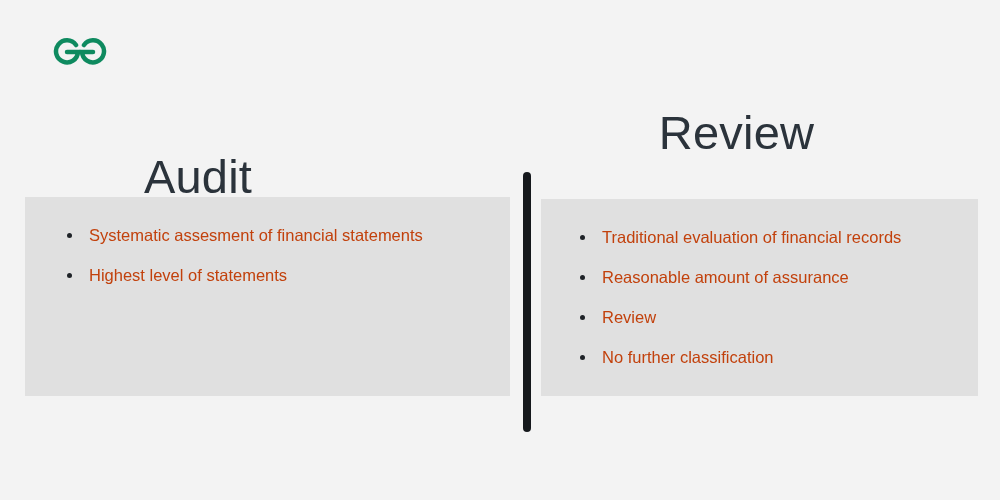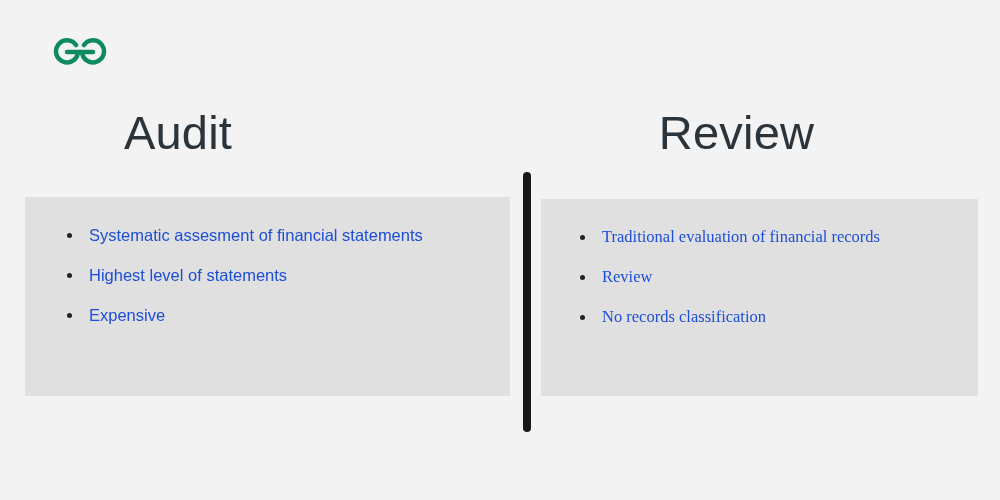--- a/index.html
+++ b/index.html
@@ -31,43 +31,43 @@
     position: absolute;
     top: 103px;
     font-size: 47px;
     font-weight: 300;
     color: #2b333b;
     letter-spacing: 0.2px;
     line-height: 60px;
     text-align: center;
     white-space: nowrap;
   }
-  .heading-audit  { left: 16px;  width: 324px; }
+  .heading-audit  { left: 36px;  width: 324px; margin-top: 44px; }
   .heading-review { left: 541px; width: 391px; }
 
   
   .panel {
     position: absolute;
     background: #e0e0e0;
     box-sizing: border-box;
     padding: 18px 0 18px 0;
   }
   .panel-left  { left: 25px;  top: 197px; width: 485px; height: 199px; }
-  .panel-right { left: 541px; top: 199px; width: 437px; height: 197px; font-family: Liberation Serif, serif; }
+  .panel-right { left: 541px; top: 199px; width: 437px; height: 197px; }
 
   ul.bullets {
     list-style: none;
     margin: 0;
     padding: 0;
   }
   ul.bullets li {
     position: relative;
     font-size: 16.5px;
     font-weight: 400;
-    color: #1d4ed8;
+    color: #c2410c;
     line-height: 40px;
     height: 40px;
     padding-left: 39px;
     white-space: nowrap;
   }
   .panel-left  ul.bullets li { margin-left: 25px; }
   .panel-right ul.bullets li { margin-left: 22px; }
 
   ul.bullets li .dot {
     position: absolute;
@@ -109,37 +109,37 @@
 <div class="panel panel-left">
   <ul class="bullets">
     <li>
       <span class="dot"></span>
       <span>Systematic assesment of financial statements</span>
     </li>
     <li>
       <span class="dot"></span>
       <span>Highest level of statements</span>
     </li>
-    <li>
-      <span class="dot"></span>
-      <span>Expensive</span>
-    </li>
   </ul>
 </div>
 
 <div class="divider"></div>
 
 <div class="panel panel-right">
   <ul class="bullets">
     <li>
       <span class="dot"></span>
       <span>Traditional evaluation of financial records</span>
     </li>
     <li>
       <span class="dot"></span>
+      <span>Reasonable amount of assurance</span>
+    </li>
+    <li>
+      <span class="dot"></span>
       <span>Review</span>
     </li>
     <li>
       <span class="dot"></span>
-      <span>No records classification</span>
+      <span>No further classification</span>
     </li>
   </ul>
 </div>
 
 </body></html>

